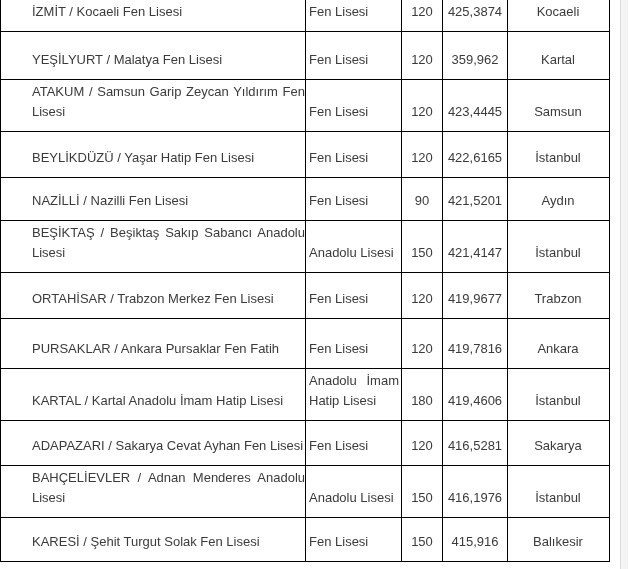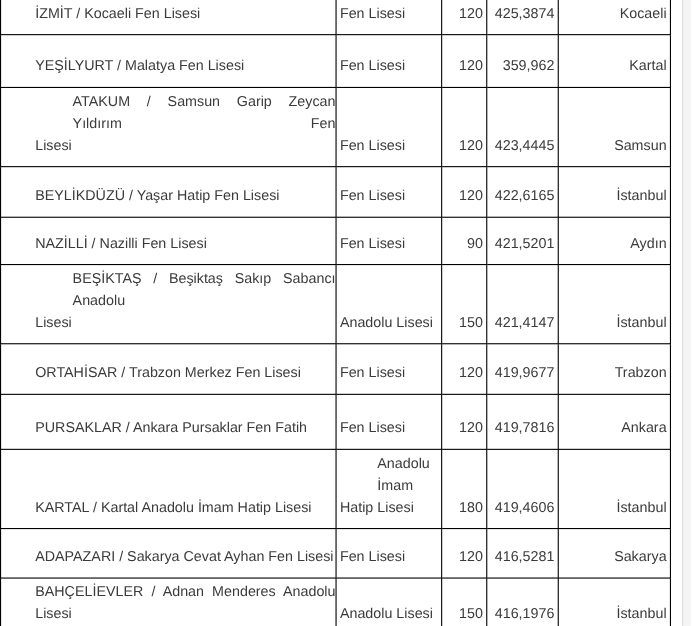--- a/index.html
+++ b/index.html
@@ -20,25 +20,25 @@
   td{
     border:1px solid #000000;
     vertical-align:bottom;
     padding:2px 3px 9px 3px;
     overflow:hidden;
     word-spacing:normal;
   }
   tr:first-child td{border-top:none;}
   .col-school{text-align:justify;padding-right:0;padding-left:31px;}
   .col-type{text-align:justify;padding-right:2px;}
-  .col-quota,.col-score,.col-city{text-align:right;}
+  .col-quota,.col-score,.col-city{text-align:center;}
   .col-city{padding-left:2px;}
 
   
-  .jline{display:block;text-align:justify;text-align-last:justify;margin-left:34px;}
+  .jline{display:block;text-align:justify;text-align-last:justify;}
 
   
   tbody tr:nth-child(1){height:27px}
   tbody tr:nth-child(2){height:48px}
   tbody tr:nth-child(3){height:48px}
   tbody tr:nth-child(4){height:46px}
   tbody tr:nth-child(5){height:43px}
   tbody tr:nth-child(6){height:40px}
   tbody tr:nth-child(7){height:46px}
   tbody tr:nth-child(8){height:50px}

